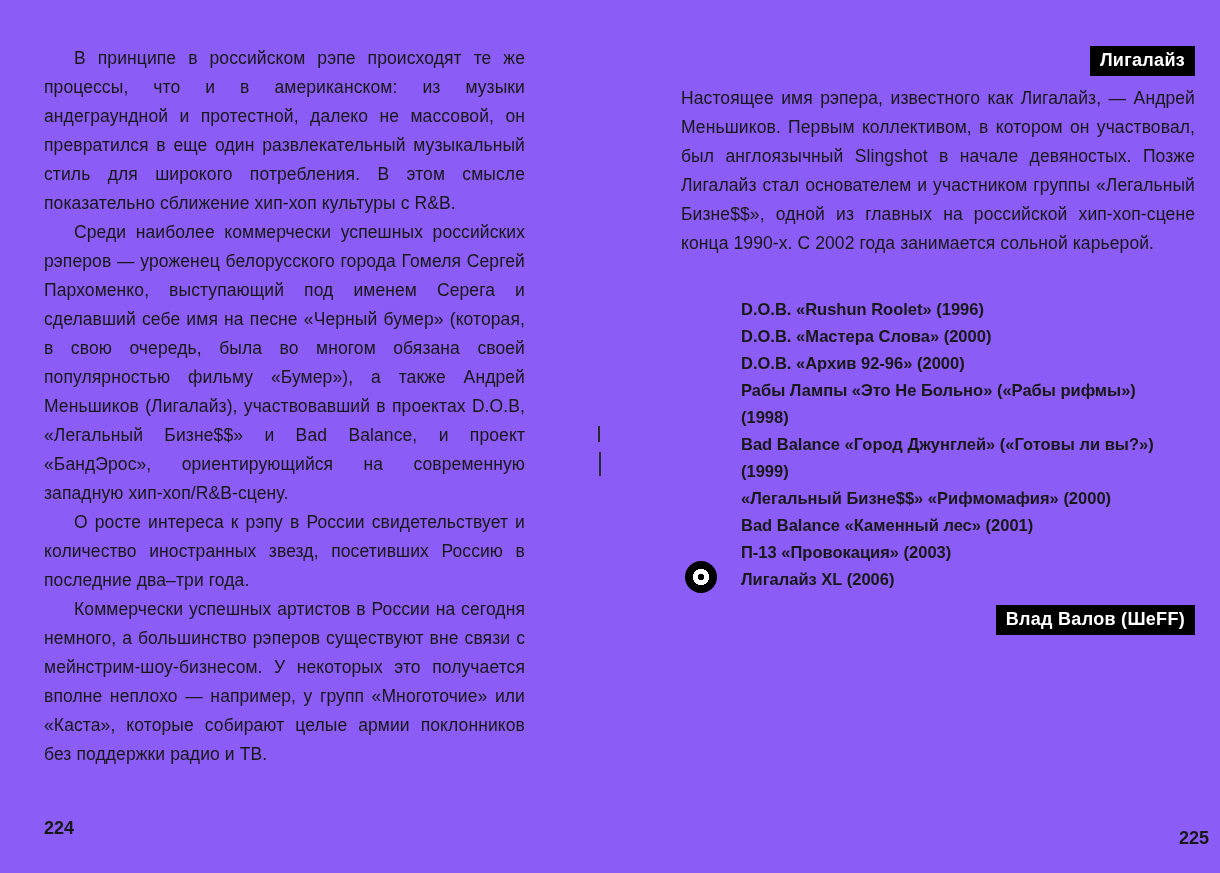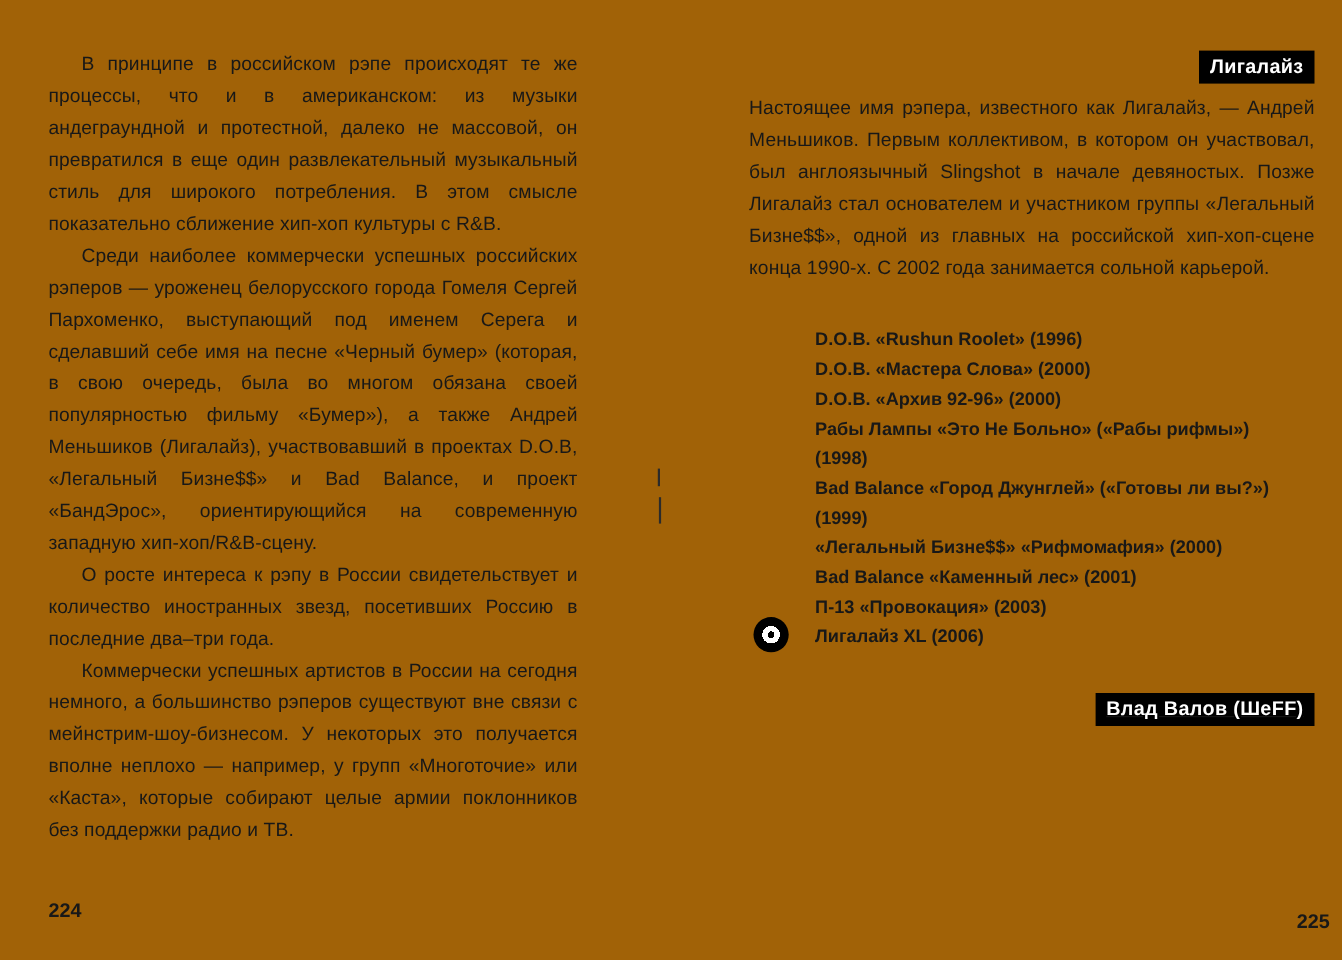--- a/index.html
+++ b/index.html
@@ -1,21 +1,21 @@
 <!DOCTYPE html>
 <html lang="ru"><head>
 <meta charset="utf-8">
 <style>
   html, body { margin: 0; padding: 0; background: #ffffff; }
 
   .book {
     position: relative;
     width: 1220px;
     height: 873px;
-    background: #a16207;
+    background: #8b5cf6;
     font-family: "Liberation Sans", "DejaVu Sans", sans-serif;
     color: #181818;
     overflow: hidden;
   }
 
   
   .page-left {
     position: absolute;
     left: 44px;
     top: 44px;
@@ -74,21 +74,21 @@
     margin: 3px 24px 0 4px;
   }
   .disc-list {
     width: 420px;
     font-weight: bold;
     font-size: 16.5px;
     line-height: 27px;
   }
   .disc-item { text-align: left; }
 
-  .badge-row-2 { margin-top: 37px; text-decoration: underline; }
+  .badge-row-2 { margin-top: 12px; }
 
   
   .page-number {
     position: absolute;
     font-weight: bold;
     font-size: 18px;
   }
   .page-number-left  { left: 44px;  top: 818px; }
   .page-number-right { right: 11px; top: 828px; }
 

